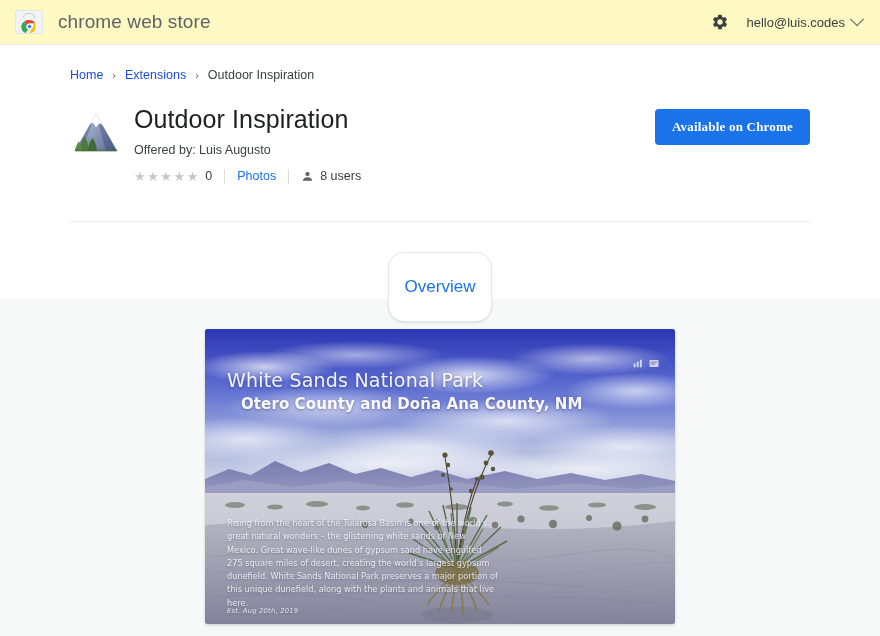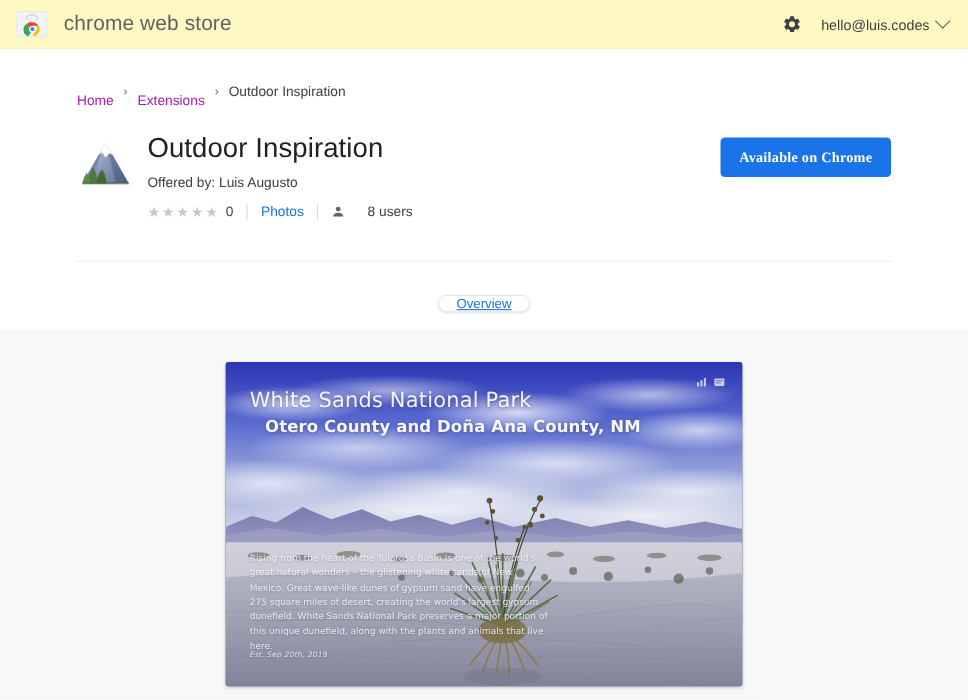--- a/index.html
+++ b/index.html
@@ -118,24 +118,23 @@
     margin: 0 auto;
   }
   .breadcrumb {
     display: flex;
     align-items: center;
     gap: 9px;
     padding-top: 23px;
     font-size: 12.5px;
   }
   .crumb-link {
-    color: #a21caf;
+    color: #1d4ed8;
     cursor: pointer;
     text-decoration: none;
-    margin-top: 16px;
   }
   .crumb-sep {
     color: #5f6368;
     font-size: 11px;
     line-height: 1;
   }
   .crumb-current {
     color: #3c4043;
   }
 
@@ -197,21 +196,21 @@
     margin: 0 12px;
   }
   .photos-link {
     color: #1a73e8;
     cursor: pointer;
     font-size: 12.5px;
   }
   .users-group {
     display: flex;
     align-items: center;
-    gap: 20px;
+    gap: 6px;
   }
   .cta-btn {
     background: #1a73e8;
     color: #ffffff;
     border: none;
     border-radius: 4px;
     font-size: 13px;
     font-weight: bold;
     padding: 10px 17px;
     cursor: pointer;
@@ -229,29 +228,28 @@
 
   
   .tabs {
     display: flex;
     align-items: center;
     justify-content: center;
     gap: 28px;
     margin-top: 30px;
   }
   .tab {
-    font-size: 12px;
+    font-size: 17px;
     color: #3c4043;
-    padding: 0 16px;
+    padding: 24px 16px;
     border-radius: 16px;
     cursor: pointer;
     white-space: nowrap;
     background: transparent;
     border: 1px solid transparent;
-    text-decoration: underline;
   }
   .tab.active {
     color: #1a73e8;
     background: #ffffff;
     border: 1px solid #e4e6e8;
     box-shadow: 0 1px 2px rgba(60,64,67,0.12);
     font-weight: normal;
   }
 
   
@@ -275,20 +273,21 @@
   .shot-svg {
     position: absolute;
     inset: 0;
     width: 100%;
     height: 100%;
     display: block;
   }
   .shot-overlay {
     position: absolute;
     inset: 0;
+    margin-top: 16px;
   }
   .shot-title {
     position: absolute;
     left: 22px;
     top: 24px;
     font-size: 19px;
     color: rgba(255,255,255,0.93);
     letter-spacing: .2px;
     text-shadow: 0 1px 3px rgba(40,40,80,0.45);
     font-family: "DejaVu Sans", sans-serif;
@@ -604,17 +603,17 @@
         <svg class="shot-icon" viewBox="0 0 16 14">
           <rect x="0.8" y="1.5" width="14.4" height="11" rx="1" fill="#ffffff" opacity=".85"></rect>
           <rect x="2.6" y="4" width="10.8" height="1.6" fill="#7f83a0"></rect>
           <rect x="2.6" y="7" width="7.5" height="1.6" fill="#7f83a0"></rect>
         </svg>
       </div>
 
       <div class="shot-title">White Sands National Park</div>
       <div class="shot-sub">Otero County and Doña Ana County, NM</div>
       <div class="shot-body">Rising from the heart of the Tularosa Basin is one of the world's great natural wonders – the glistening white sands of New Mexico. Great wave-like dunes of gypsum sand have engulfed 275 square miles of desert, creating the world's largest gypsum dunefield. White Sands National Park preserves a major portion of this unique dunefield, along with the plants and animals that live here.</div>
-      <div class="shot-est">Est. Sep 20th, 2019</div>
+      <div class="shot-est">Est. Aug 20th, 2019</div>
     </div>
 
   </div>
 </div>
 
 </body></html>

